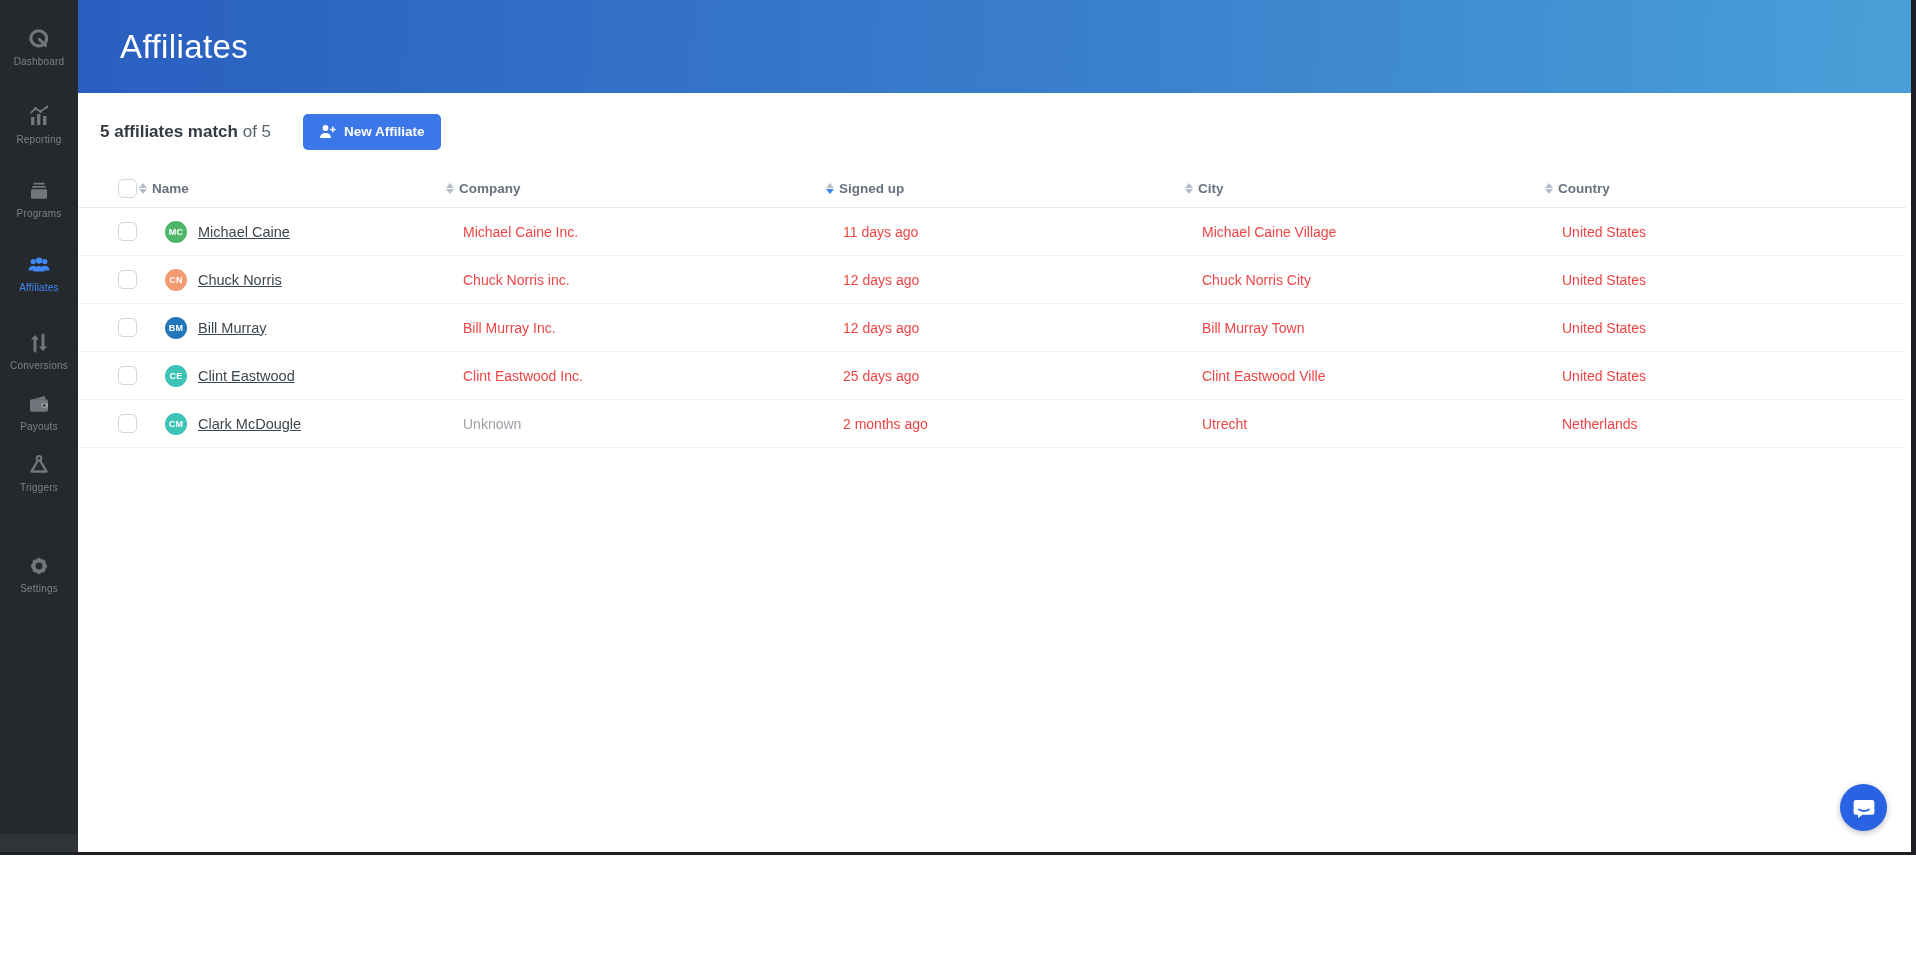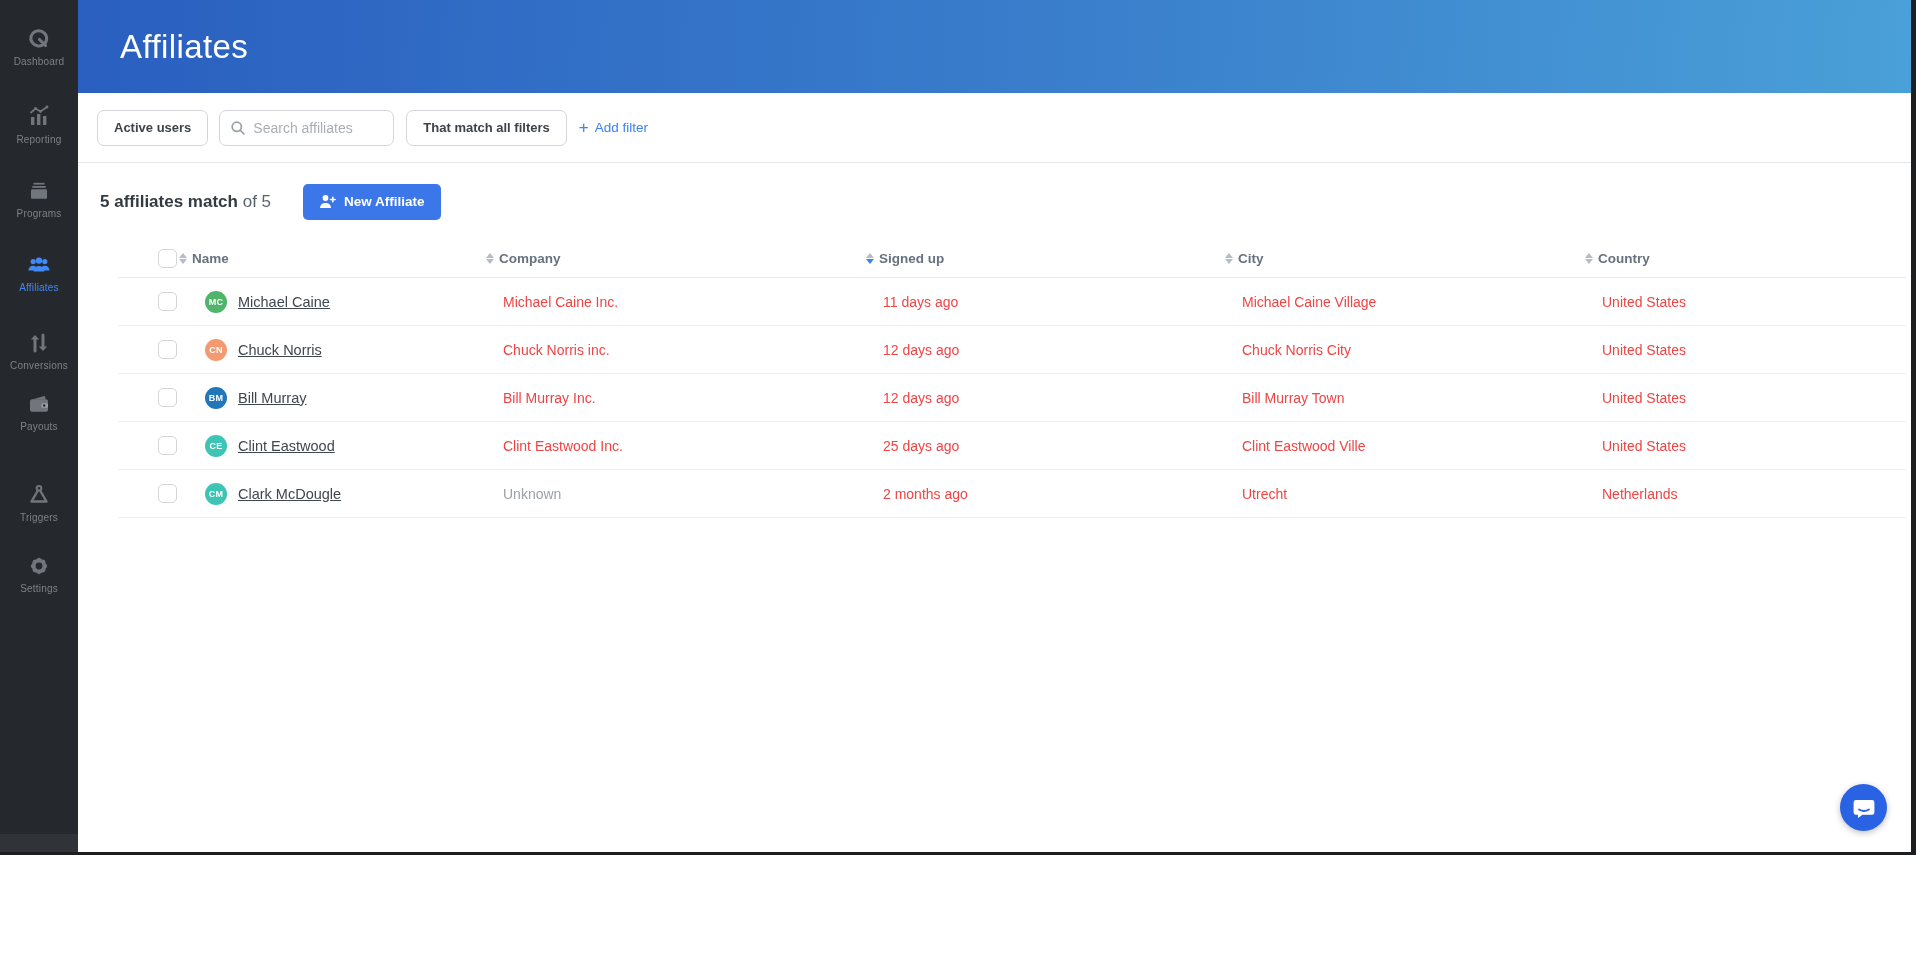--- a/index.html
+++ b/index.html
@@ -31,21 +31,21 @@
   .addfilter .plus { font-size:17px; font-weight:400; line-height:1; }
 
   .summary-row { height:77px; display:flex; align-items:center; padding-left:22px; }
   .summary { font-size:17px; color:#59636d; }
   .summary b { color:#333a41; font-weight:700; }
   .btn-primary { margin-left:32px; height:36px; padding:0 16px; background:#3b77e8; color:#fff; border:0; border-radius:5px; font-size:13.5px; font-weight:600; display:flex; align-items:center; gap:8px; cursor:pointer; font-family:"Liberation Sans",sans-serif; }
   .btn-outline { margin-left:14px; height:36px; padding:0 16px; background:#fff; color:#2e6fe8; border:1px solid #7ba6f2; border-radius:6px; font-size:13.5px; font-weight:600; display:flex; align-items:center; gap:8px; cursor:pointer; font-family:"Liberation Sans",sans-serif; }
 
   
   .tbl { width:calc(100% - 10px); }
-  .tr { display:grid; grid-template-columns:47px 298px 380px 359px 360px 1fr; align-items:center; padding-left:40px;margin-left:40px; }
+  .tr { display:grid; grid-template-columns:47px 298px 380px 359px 360px 1fr; align-items:center; padding-left:40px; }
   .thead { height:38px; border-bottom:1px solid #e7eaee; }
   .th { display:flex; align-items:center; gap:5px; font-size:13.5px; font-weight:700; color:#68717f; margin-left:-17px; }
   .th.first { margin-left:-26px; }
   .sort { display:flex; flex-direction:column; gap:1px; }
   .sort svg { display:block; }
   .row { height:48px; border-bottom:1px solid #eef1f3; }
   .cb { width:19px; height:19px; border:1px solid #d2d6db; border-radius:5px; background:#fff; cursor:pointer; }
   .namecell { display:flex; align-items:center; gap:11px; }
   .avatar { width:22px; height:22px; border-radius:50%; color:#fff; font-size:9px; font-weight:700; display:flex; align-items:center; justify-content:center; letter-spacing:.2px; }
   .namelink { font-size:14.5px; color:#3f474e; text-decoration:underline; cursor:pointer; }
@@ -132,21 +132,21 @@
         <svg width="26" height="26" viewBox="0 0 26 26">
             <path d="M6 8.5 L17.5 5.2 a1.4 1.4 0 0 1 1.8 1.3 V8.5 Z" fill="#71767d"></path>
             <rect x="4" y="8.2" width="18" height="12.6" rx="2" fill="#71767d"></rect>
             <rect x="15.5" y="12.2" width="6.5" height="4.6" rx="1.4" fill="#9b9fa5"></rect>
             <circle cx="18.2" cy="14.5" r="1.2" fill="#25282c"></circle>
           </svg>
       </span>
       <span class="lbl">Payouts</span>
     </div>
 
-    <div class="nav-item" style="top:482px">
+    <div class="nav-item" style="top:452px">
       <span class="ico">
         <svg width="26" height="26" viewBox="0 0 26 26">
             <path d="M13 6.5 L20.5 19.5 H5.5 Z" fill="none" stroke="#71767d" stroke-width="2.4" stroke-linejoin="round"></path>
             <circle cx="13" cy="6.2" r="2.3" fill="#25282c" stroke="#71767d" stroke-width="2"></circle>
           </svg>
       </span>
       <span class="lbl">Triggers</span>
     </div>
 
     <div class="nav-item" style="top:553px">
@@ -174,37 +174,20 @@
     <div class="sb-user">MD</div>
     <div class="sb-footer"></div>
   </nav>
 
   <div class="main">
 
     <header class="topbar">
       <h1>Affiliates</h1>
     </header>
 
-    <div class="filterbar">
-      <button class="pill-btn">Active users</button>
-      <div class="searchbox">
-        <span style="display:flex">
-          <svg width="16" height="16" viewBox="0 0 16 16">
-              <circle cx="6.8" cy="6.8" r="4.6" fill="none" stroke="#98a0a8" stroke-width="1.7"></circle>
-              <path d="M10.4 10.4 L14 14" stroke="#98a0a8" stroke-width="1.7" stroke-linecap="round"></path>
-            </svg>
-        </span>
-        <input type="text" placeholder="Search affiliates" style="">
-      </div>
-      <button class="pill-btn matchall">That match all filters</button>
-      <button class="addfilter">
-        <span class="plus">+</span>
-        <span>Add filter</span>
-      </button>
-    </div>
 
     <div class="summary-row">
       <div class="summary"><b>5 affiliates match</b><span> of 5</span></div>
       <button class="btn-primary">
         <span style="display:flex">
           <svg width="17" height="15" viewBox="0 0 17 15">
               <circle cx="6.5" cy="4" r="2.9" fill="#fff"></circle>
               <path d="M1 14 c0-3.2 2.4-5.1 5.5-5.1 s5.5 1.9 5.5 5.1z" fill="#fff"></path>
               <path d="M13.8 3.2 v4.6 M11.5 5.5 h4.6" stroke="#fff" stroke-width="1.6" stroke-linecap="round"></path>
             </svg>

